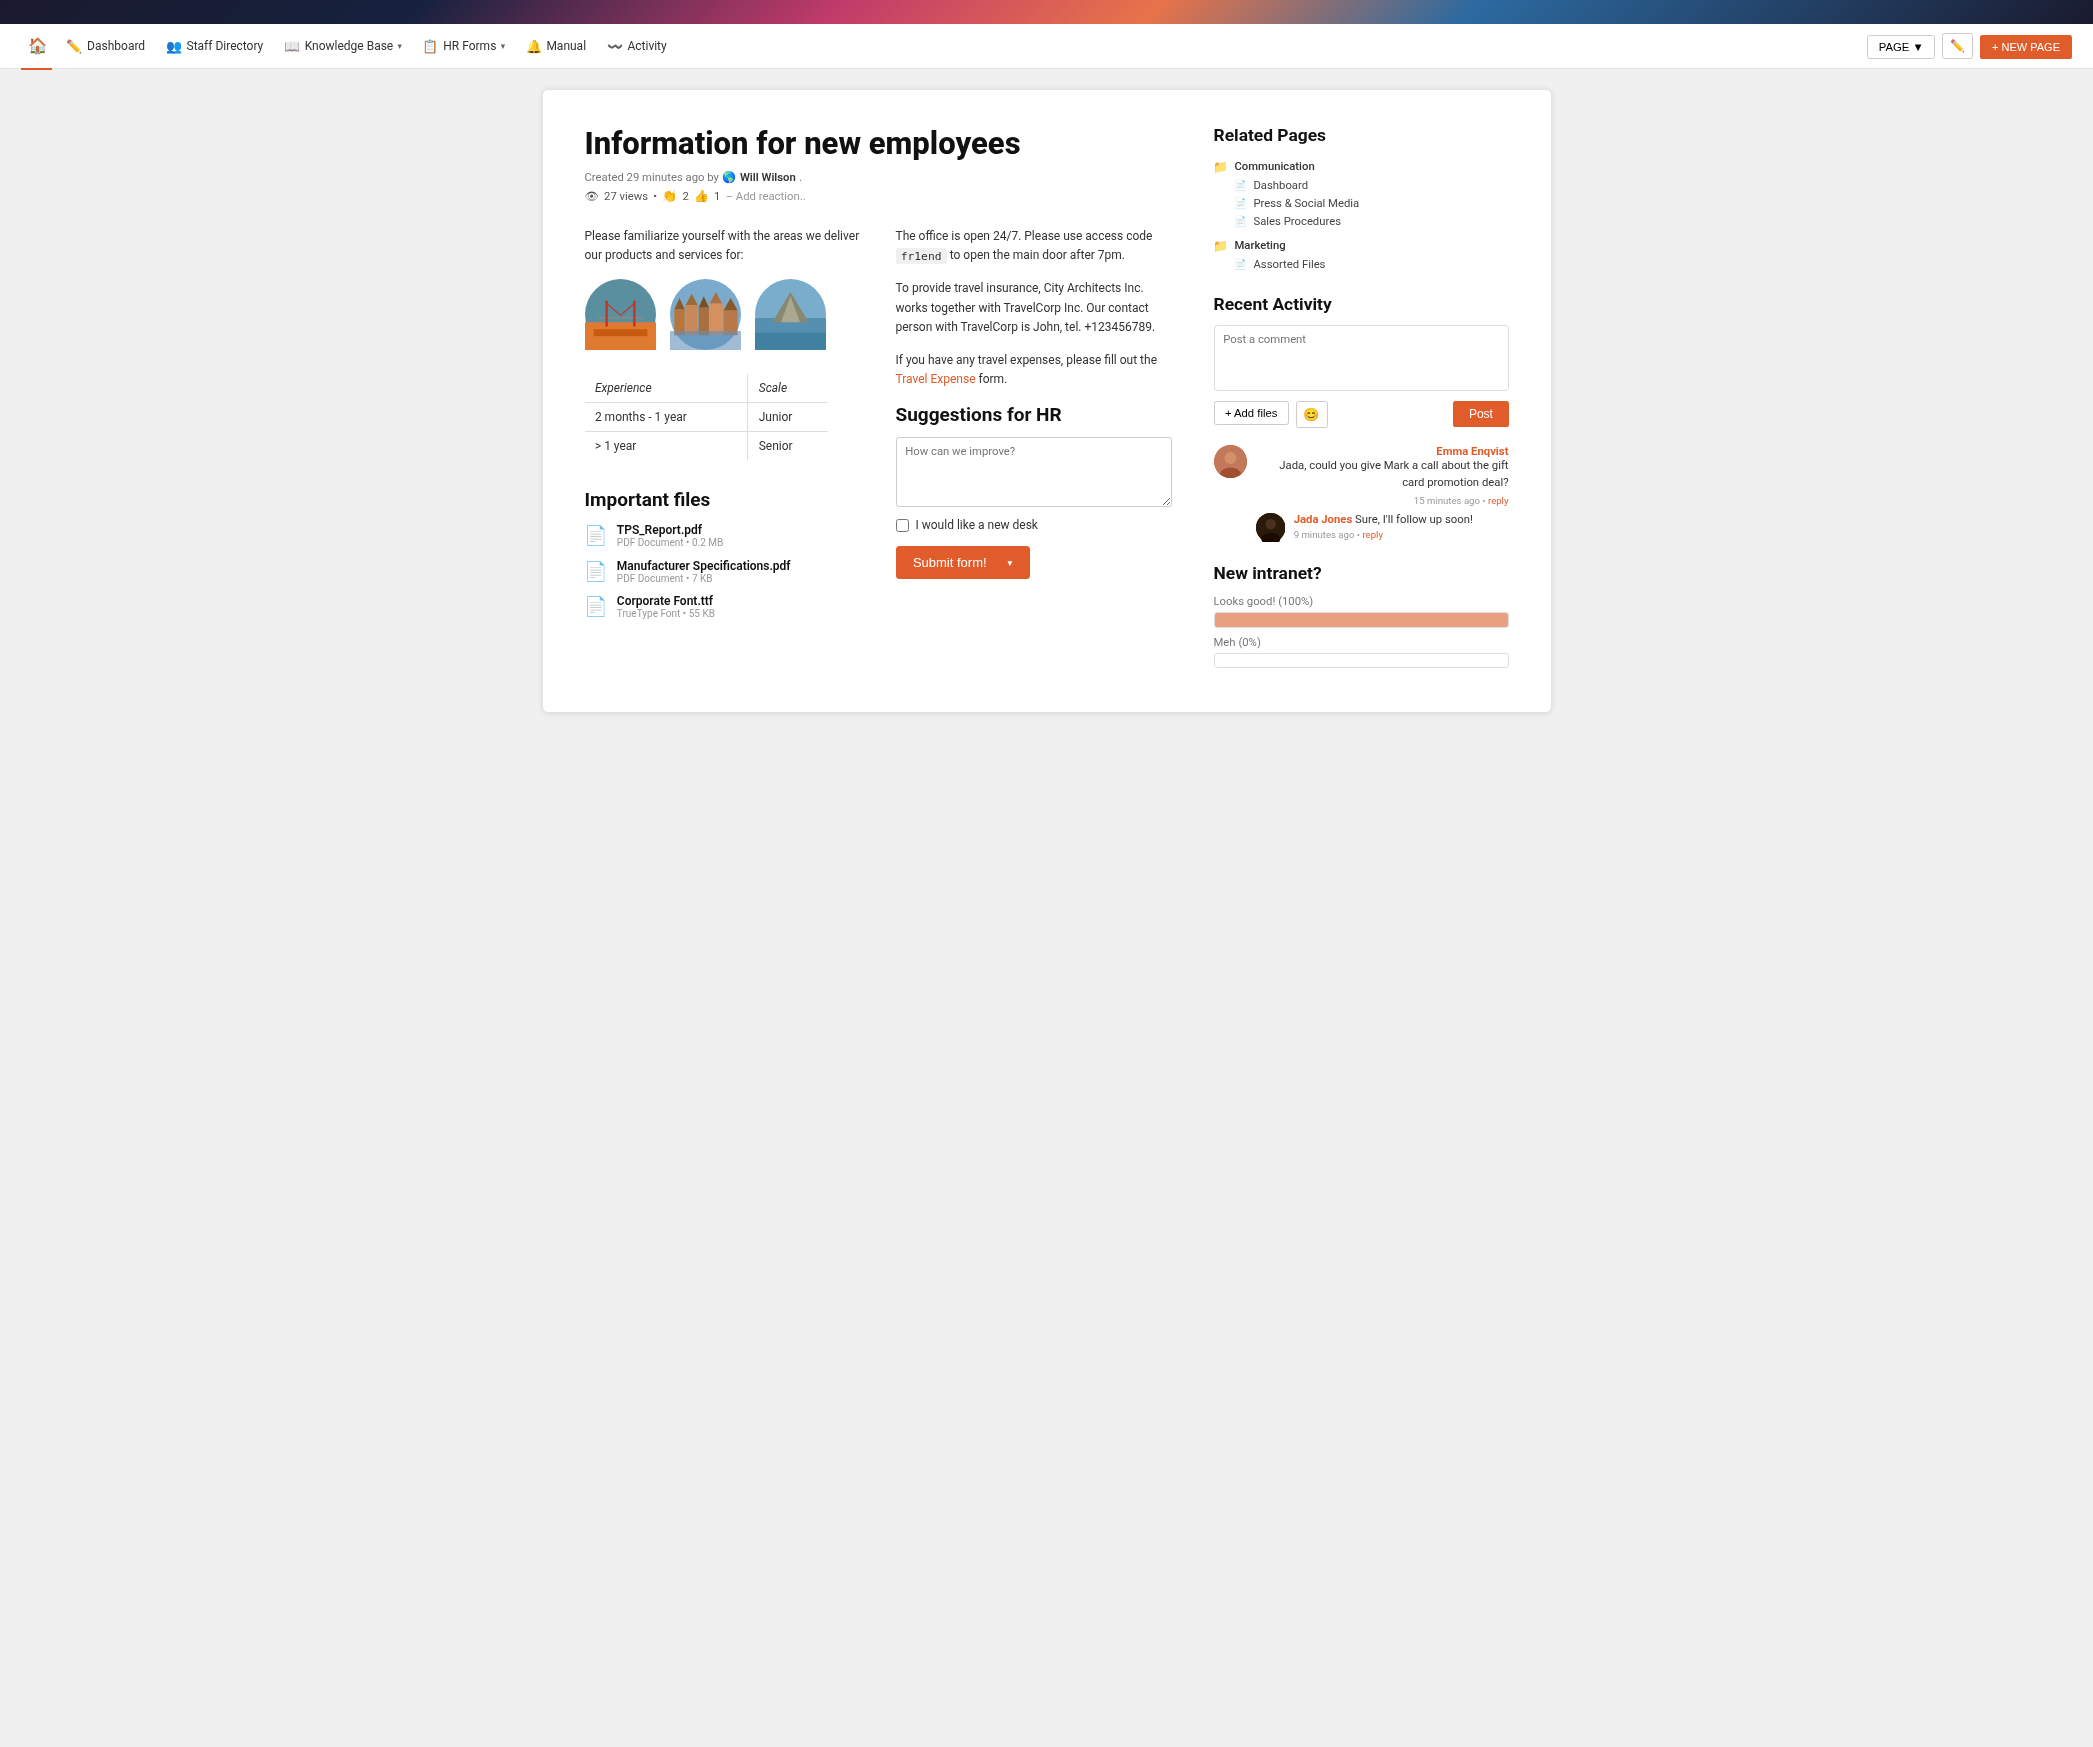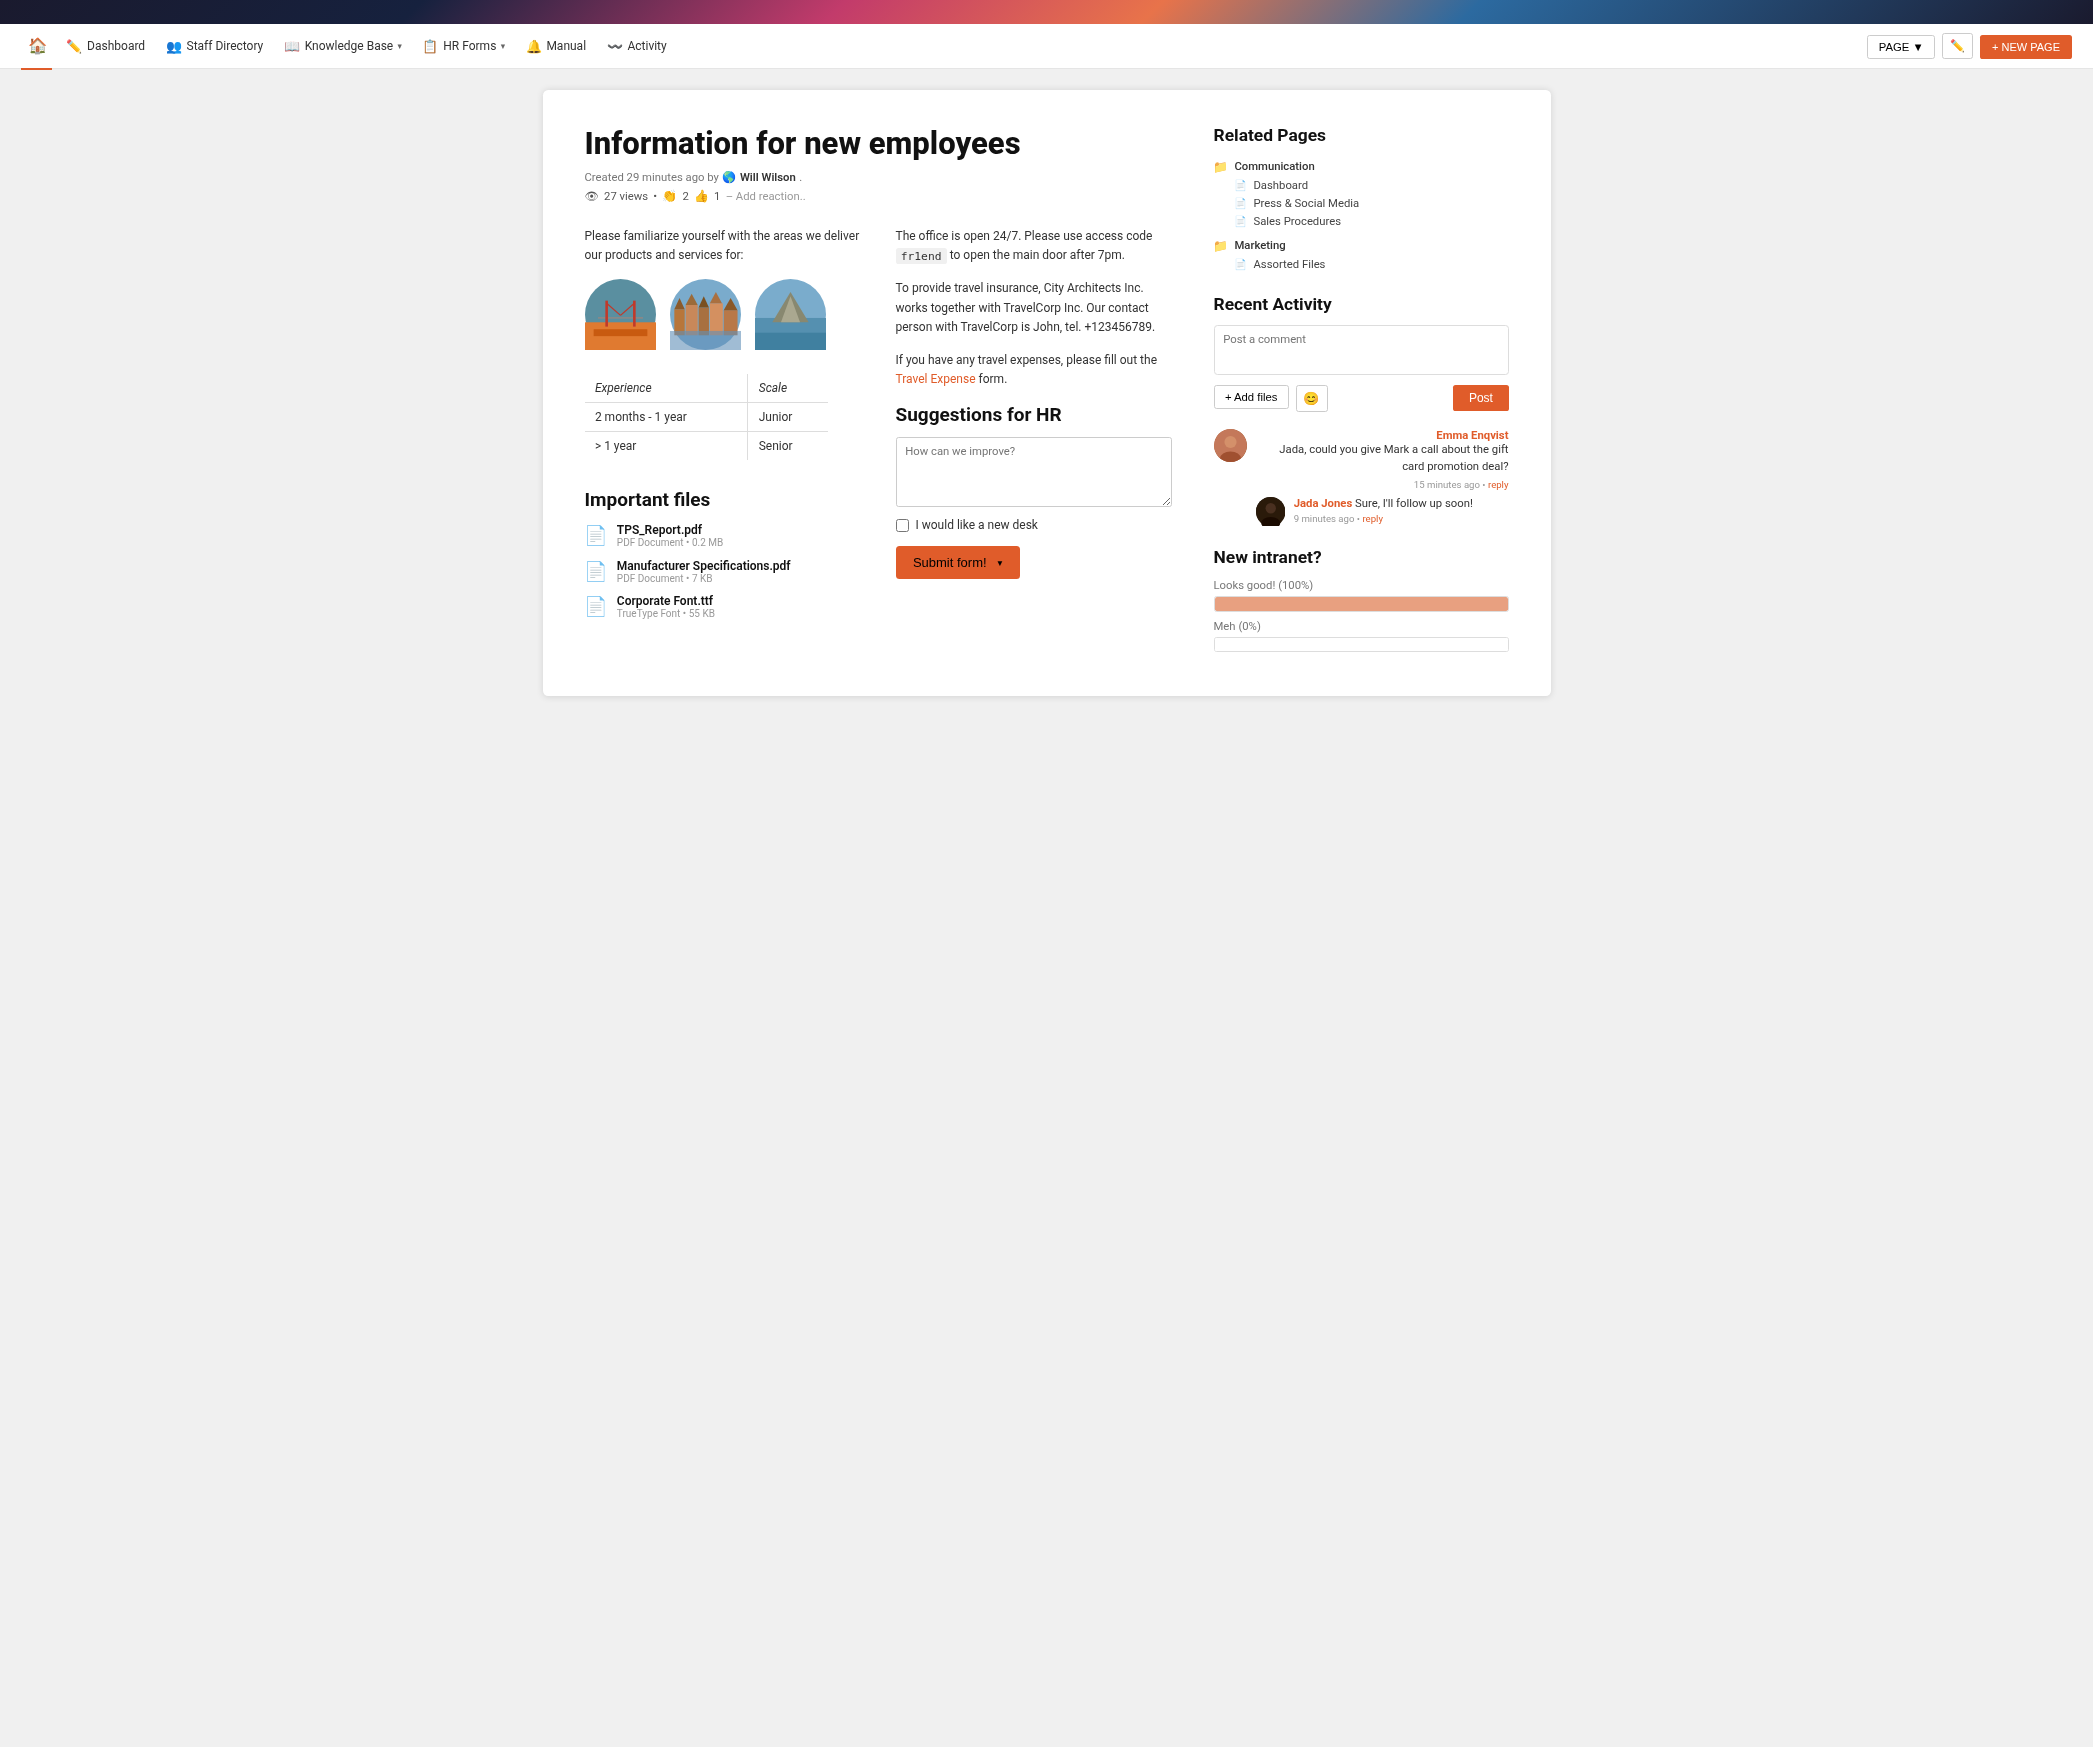--- a/index.html
+++ b/index.html
@@ -253,21 +253,21 @@
 
     
     .activity-title {
       font-size: 17.4px;
       font-weight: 700;
       color: #111;
       margin-bottom: 10.4px;
     }
     .comment-input {
       width: 100%;
-      height: 50px;
+      height: 66px;
       border: 0.9px solid #ddd;
       border-radius: 3.5px;
       padding: 7px 8.7px;
       font-size: 11.3px;
       color: #999;
       resize: none;
       margin-bottom: 7px;
       font-family: inherit;
     }
     .comment-actions {
@@ -421,30 +421,30 @@
     .checkbox-row {
       display: flex;
       align-items: center;
       gap: 7px;
       font-size: 12px;
       color: #333;
       margin-bottom: 14px;
     }
     .submit-btn {
       background: #e05c2a;
-      color: #000000;
+      color: #ffffff;
       border: none;
       padding: 8.7px 17.4px;
       font-size: 13px;
       cursor: pointer;
       border-radius: 3.5px;
       font-weight: 500;
       display: flex;
       align-items: center;
-      gap: 11px;
+      gap: 21px;
     }
     .submit-btn .dropdown-arrow { font-size: 9.6px; }
   </style>
 </head>
 <body>
 
 <div class="top-banner"></div>
 
 <nav class="navbar">
   <div class="nav-home">🏠</div>

